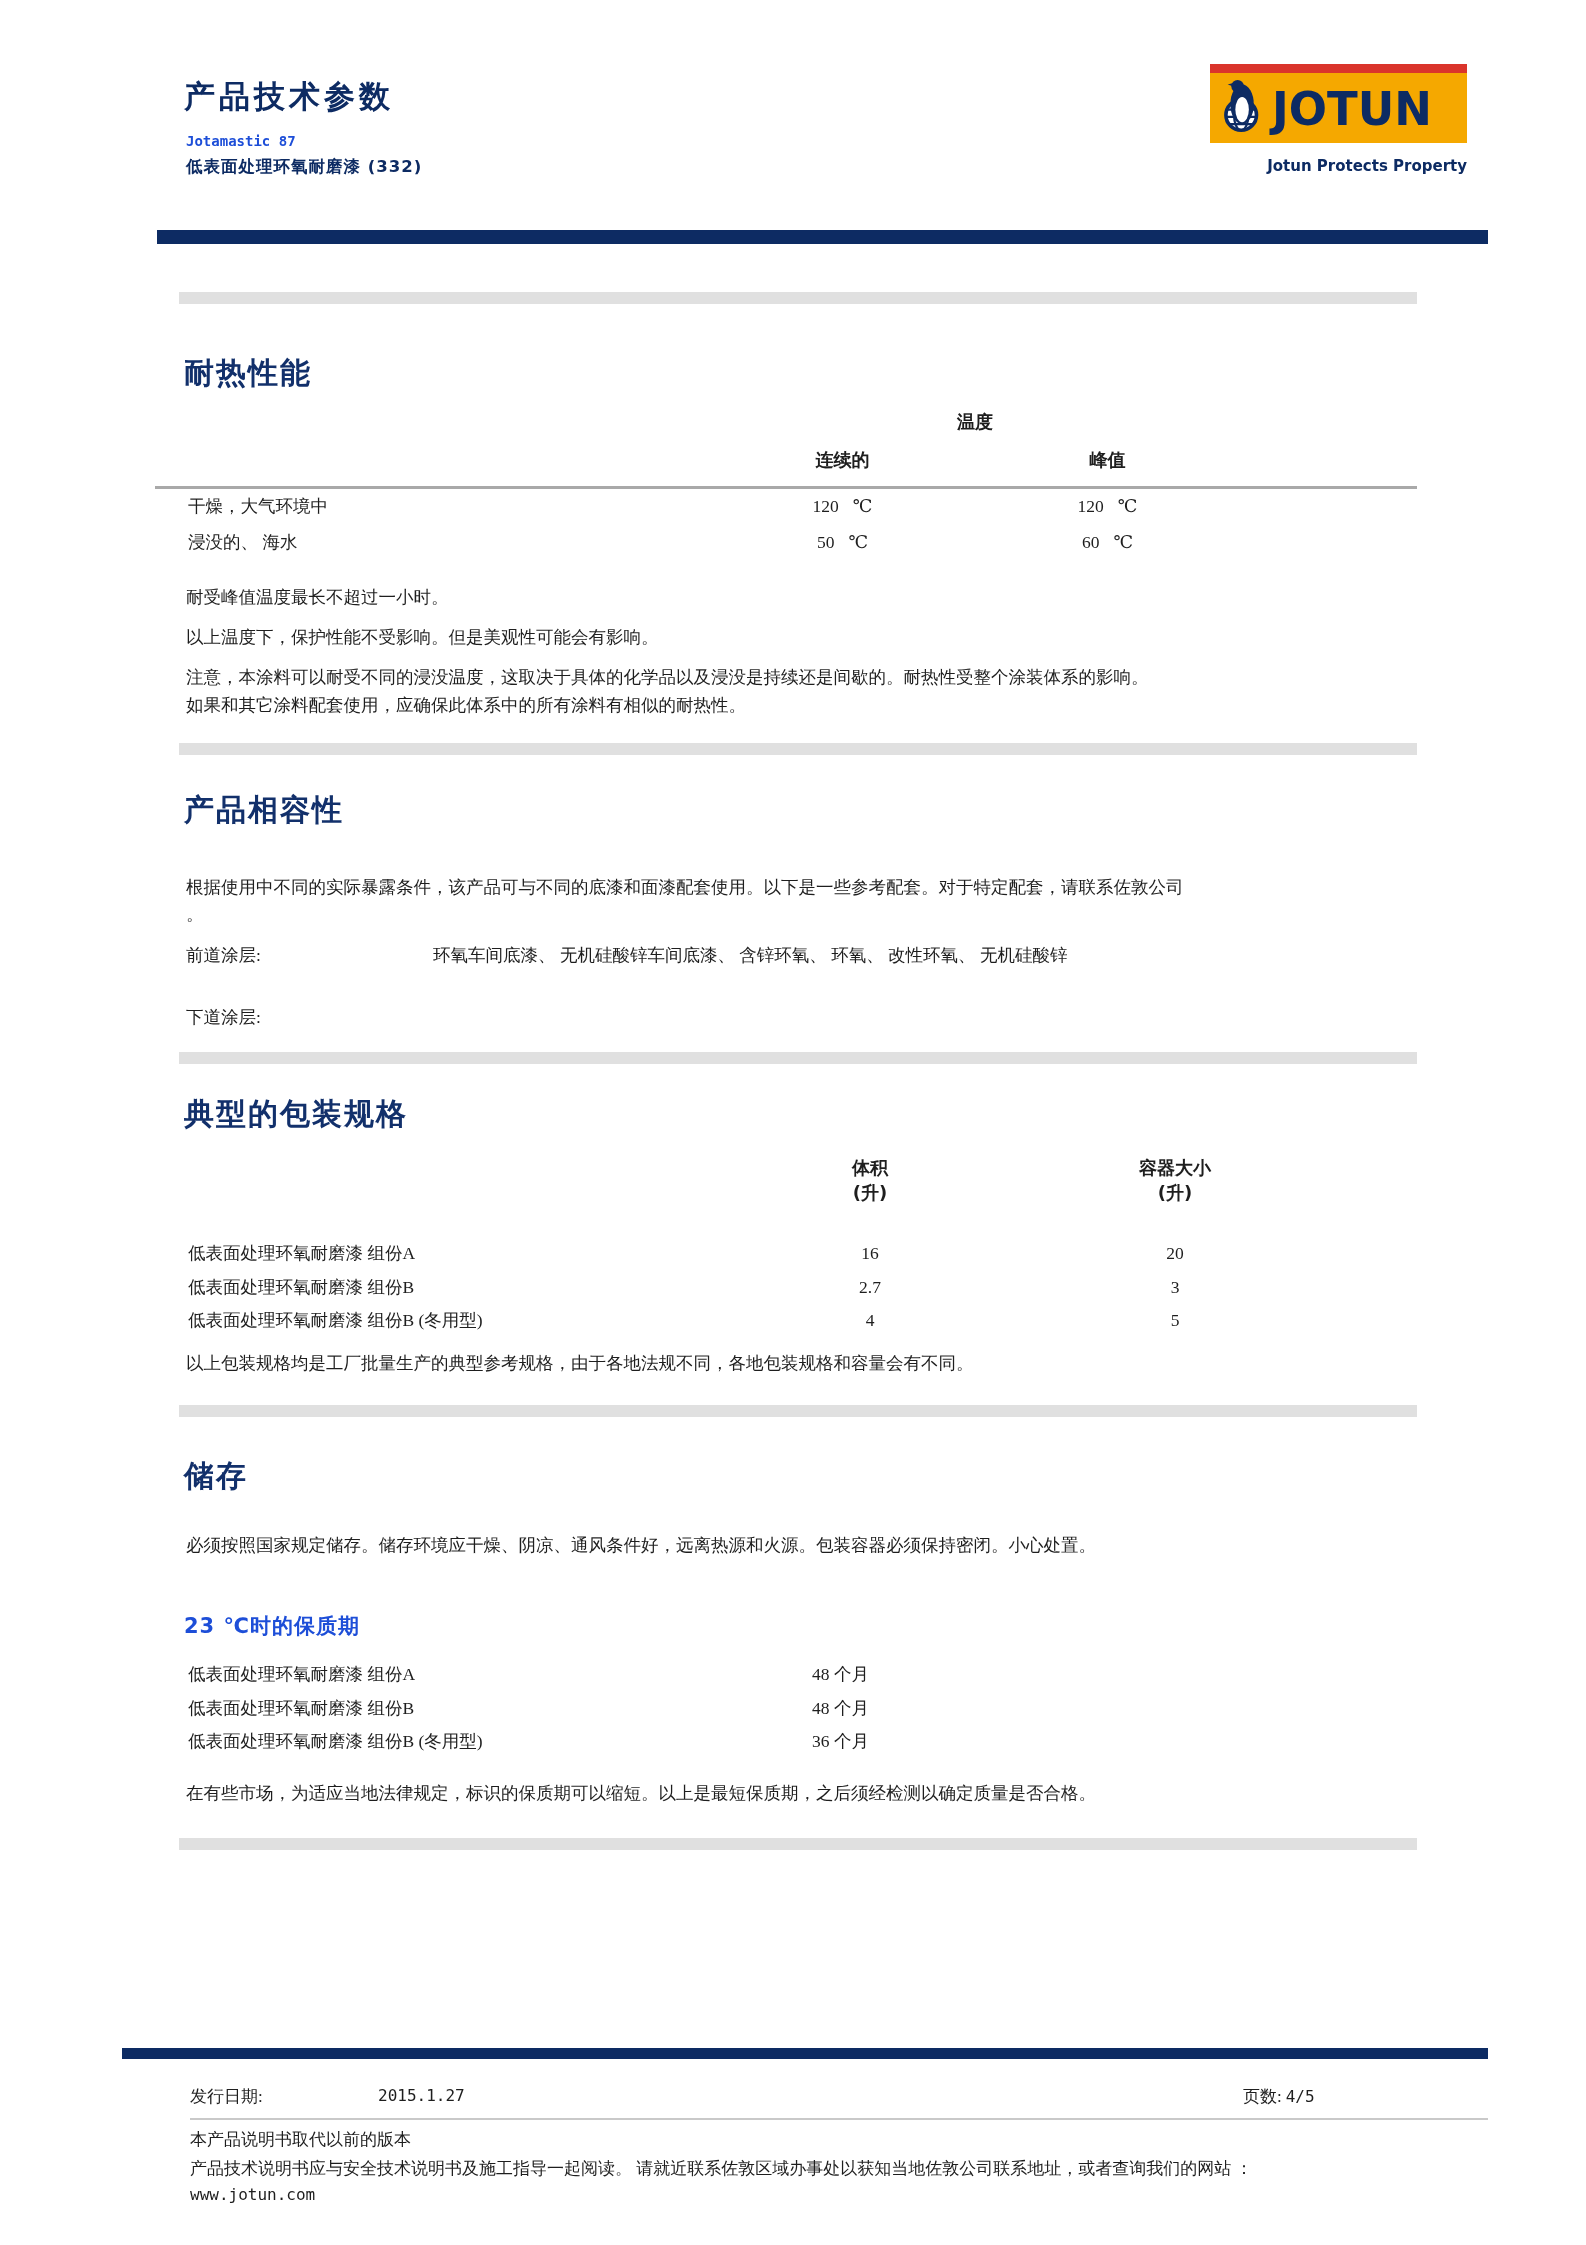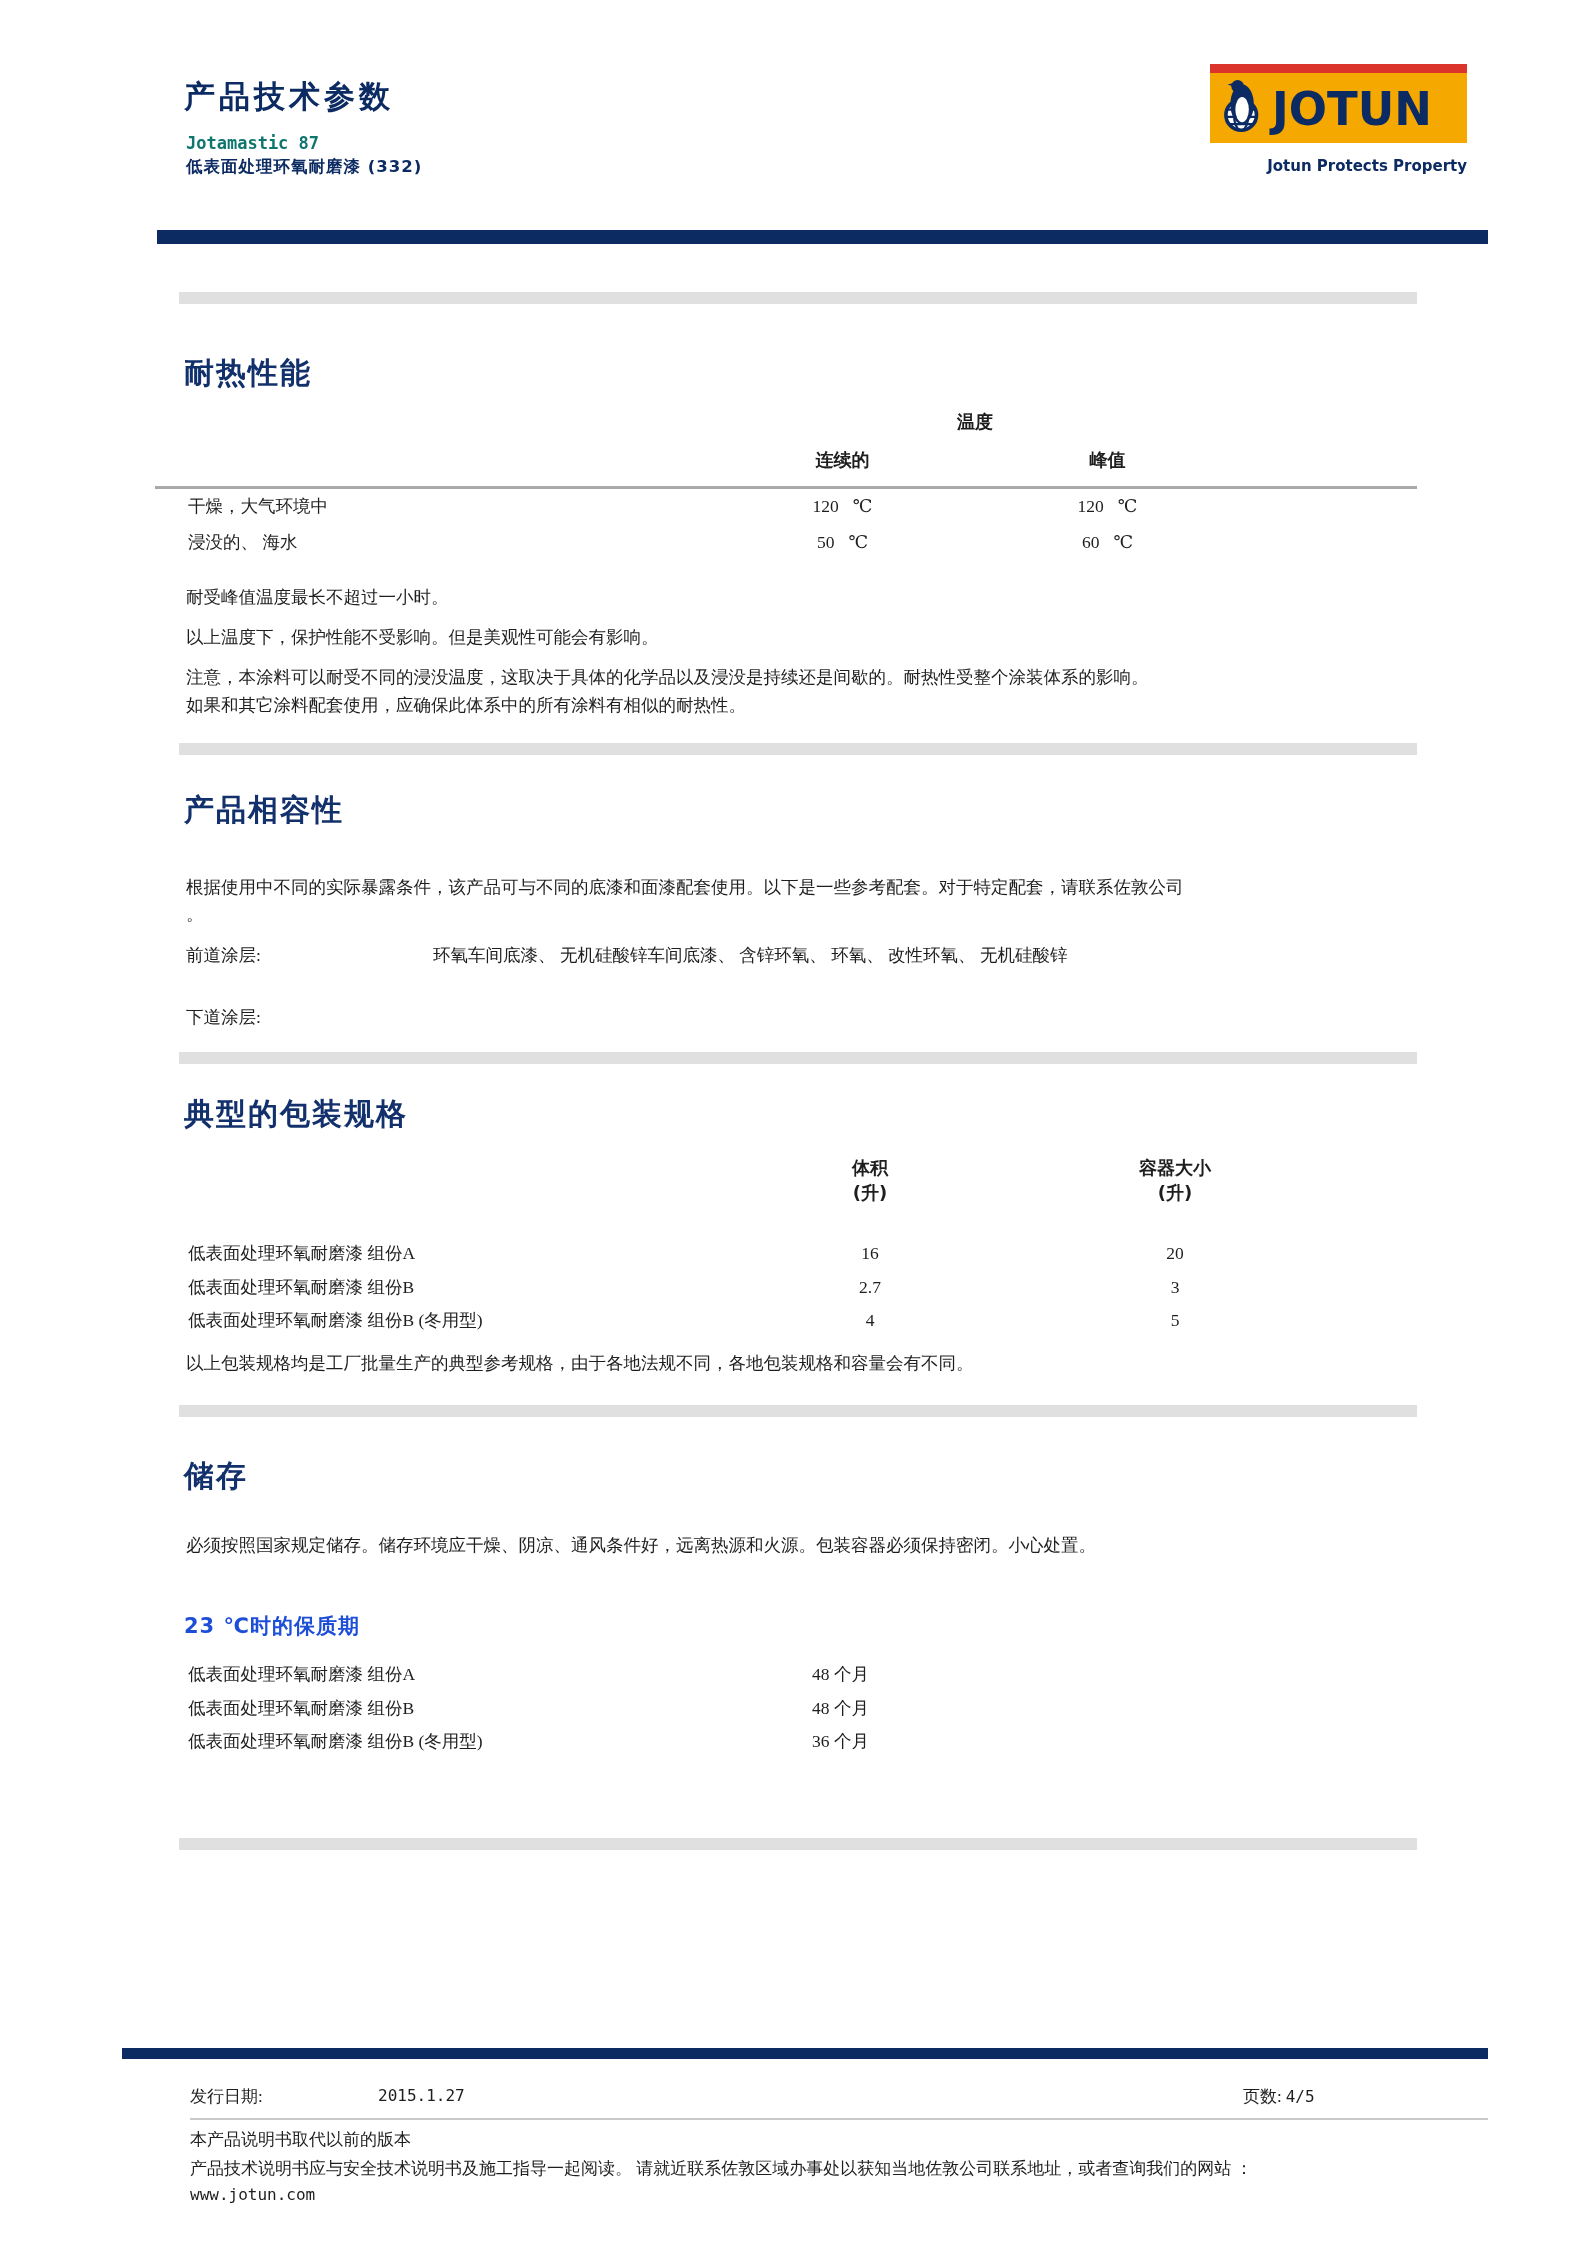--- a/index.html
+++ b/index.html
@@ -11,21 +11,21 @@
   }
   .abs { position:absolute; }
 
   
   .doc-title {
     left:184px; top:76px; font-family:"DejaVu Sans","Liberation Sans",sans-serif;
     font-weight:bold; font-size:31px; color:#0d2b63; letter-spacing:4px;
   }
   .product-name {
     left:186px; top:133px; font-family:"DejaVu Sans Mono","Liberation Mono",monospace;
-    font-weight:bold; font-size:17px; color:#0f766e;
+    font-weight:bold; font-size:14px; color:#1d4ed8;
   }
   .product-sub {
     left:186px; top:156px; font-family:"DejaVu Sans","Liberation Sans",sans-serif;
     font-weight:bold; font-size:16.5px; color:#0d2b63; letter-spacing:1px;
   }
   .logo { left:1210px; top:64px; width:257px; }
   .logo-red { height:9px; background:#da342b; }
   .logo-yellow {
     height:70px; background:#f5a800; display:flex; align-items:center;
     padding:0 8px 0 6px; box-sizing:border-box;
@@ -236,20 +236,21 @@
     </div>
     <div class="shelf-row">
       <div>低表面处理环氧耐磨漆 组份B</div>
       <div>48 个月</div>
     </div>
     <div class="shelf-row">
       <div>低表面处理环氧耐磨漆 组份B (冬用型)</div>
       <div>36 个月</div>
     </div>
   </div>
+  <div class="abs body-par" style="top:1780px">在有些市场，为适应当地法律规定，标识的保质期可以缩短。以上是最短保质期，之后须经检测以确定质量是否合格。</div>
 
   <div class="abs footer-navy"></div>
   <div class="abs f-text" style="left:190px; top:2085px">发行日期:</div>
   <div class="abs f-mono" style="left:378px; top:2086px">2015.1.27</div>
   <div class="abs" style="left:1243px; top:2085px">
     <span class="f-text">页数:</span>
     <span class="f-mono">4/5</span>
   </div>
   <div class="abs footer-line"></div>
   <div class="abs f-text" style="left:190px; top:2128px">本产品说明书取代以前的版本</div>

